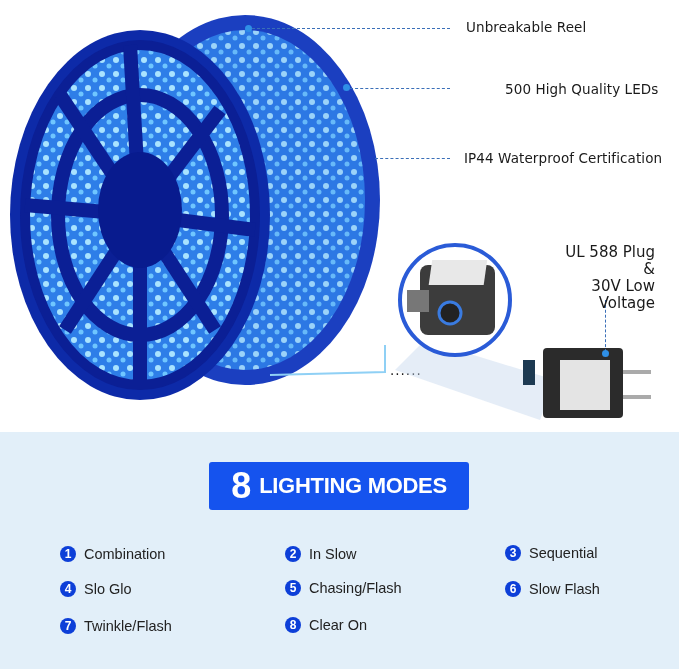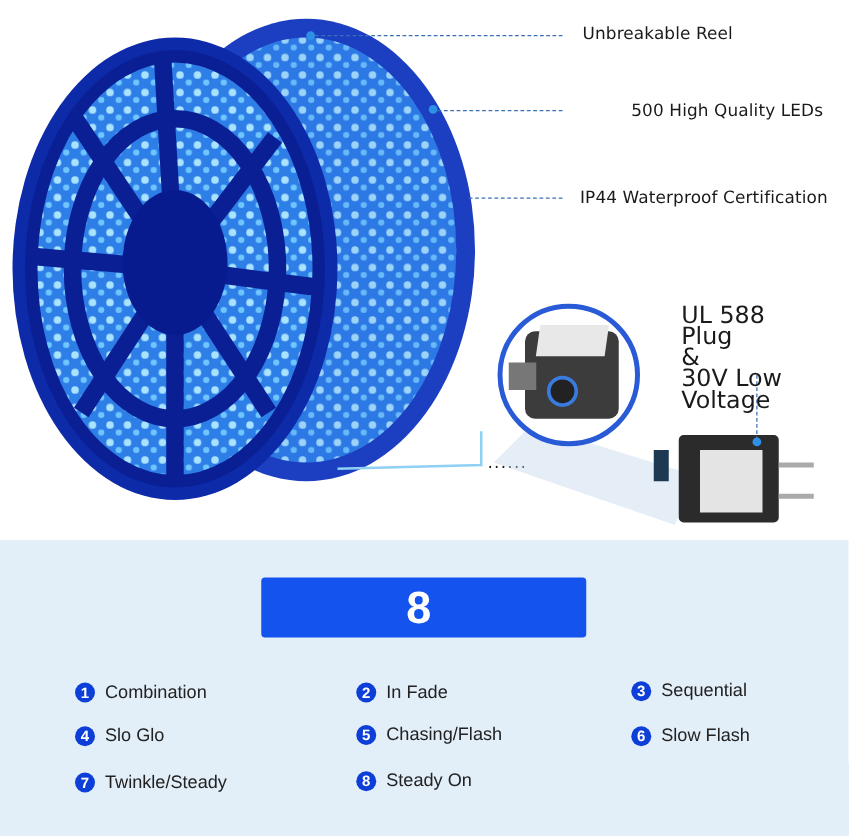--- a/index.html
+++ b/index.html
@@ -3,21 +3,21 @@
 <meta charset="utf-8">
 <style>
   html, body { margin: 0; padding: 0; }
   body { width: 679px; height: 669px; background: #ffffff; position: relative; overflow: hidden; font-family: "Liberation Sans", sans-serif; }
   .top { position: absolute; left: 0; top: 0; width: 679px; height: 432px; background: #ffffff; }
   .reel { position: absolute; left: 0; top: 0; width: 400px; height: 400px; }
   .callout { position: absolute; font-family: "DejaVu Sans", sans-serif; font-size: 13.5px; color: #1a1a1a; white-space: nowrap; letter-spacing: 0.1px; }
   .dash { position: absolute; height: 0; border-top: 1.5px dashed #3a6fb8; }
   .dot { position: absolute; width: 7px; height: 7px; border-radius: 50%; background: #2f8fe6; }
   .vdash { position: absolute; width: 0; border-left: 1.5px dashed #3a6fb8; }
-  .plug-text { position: absolute; left: 545px; top: 244px; width: 110px; text-align: left; font-family: "DejaVu Sans", sans-serif; font-size: 19px; color: #1a1a1a; line-height: 17px; }
+  .plug-text { position: absolute; left: 545px; top: 244px; width: 110px; text-align: right; font-family: "DejaVu Sans", sans-serif; font-size: 15px; color: #1a1a1a; line-height: 17px; }
   .bottom { position: absolute; left: 0; top: 432px; width: 679px; height: 237px; background: #e2eff9; }
   .banner { position: absolute; left: 209px; top: 462px; width: 260px; height: 48px; background: #1553ee; border-radius: 3px; display: flex; align-items: center; justify-content: center; color: #ffffff; font-weight: bold; }
   .banner .num { font-size: 36px; margin-right: 8px; line-height: 1; }
   .banner .lbl { font-size: 22px; letter-spacing: -0.3px; }
   .mode { position: absolute; display: flex; align-items: center; font-size: 14.5px; color: #222; }
   .badge { width: 16px; height: 16px; border-radius: 50%; background: #0d3fd8; color: #fff; font-weight: bold; font-size: 12px; display: flex; align-items: center; justify-content: center; margin-right: 8px; }
 </style>
 </head>
 <body>
 
@@ -94,46 +94,47 @@
     <div>UL 588 Plug</div>
     <div>&amp;</div>
     <div>30V Low Voltage</div>
   </div>
 </div>
 
 <div class="bottom"></div>
 
 <div class="banner">
   <span class="num">8</span>
+  <span class="lbl">LIGHTING MODES</span>
 </div>
 
 <div class="mode" style="left:60px; top:546px;">
   <span class="badge">1</span>
   <span>Combination</span>
 </div>
 <div class="mode" style="left:285px; top:546px;">
   <span class="badge">2</span>
-  <span>In Fade</span>
+  <span>In Slow</span>
 </div>
 <div class="mode" style="left:505px; top:545px;">
   <span class="badge">3</span>
   <span>Sequential</span>
 </div>
 <div class="mode" style="left:60px; top:581px;">
   <span class="badge">4</span>
   <span>Slo Glo</span>
 </div>
 <div class="mode" style="left:285px; top:580px;">
   <span class="badge">5</span>
   <span>Chasing/Flash</span>
 </div>
 <div class="mode" style="left:505px; top:581px;">
   <span class="badge">6</span>
   <span>Slow Flash</span>
 </div>
 <div class="mode" style="left:60px; top:618px;">
   <span class="badge">7</span>
-  <span>Twinkle/Steady</span>
+  <span>Twinkle/Flash</span>
 </div>
 <div class="mode" style="left:285px; top:617px;">
   <span class="badge">8</span>
-  <span>Steady On</span>
+  <span>Clear On</span>
 </div>
 
 </body></html>

